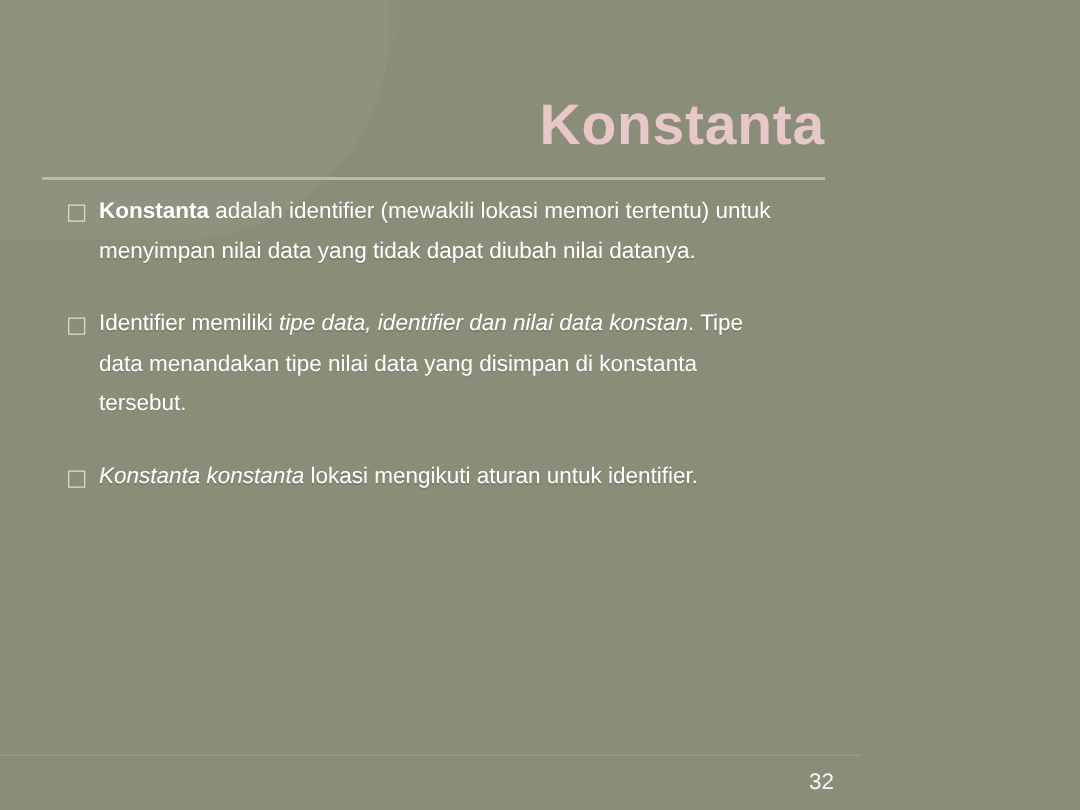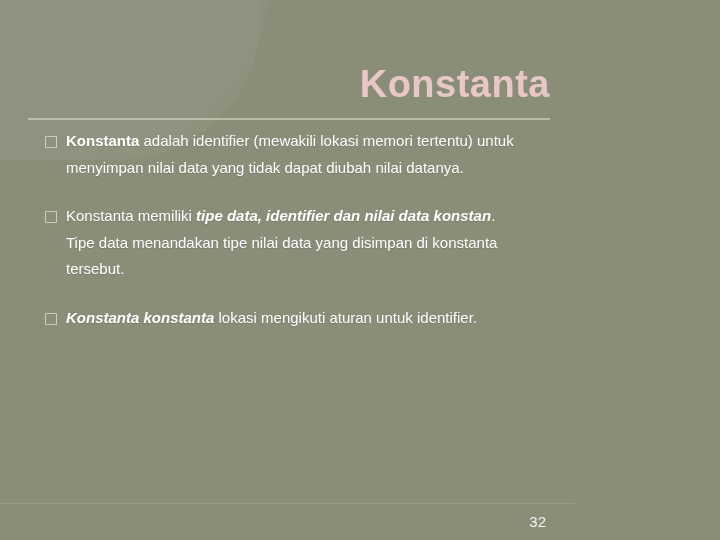--- a/index.html
+++ b/index.html
@@ -97,26 +97,26 @@
     line-height: 26.5px;
     color: #ffffff;
     text-shadow: 0 1px 0 rgba(0,0,0,0.12);
   }
 
   .bullet-text b {
     font-weight: bold;
   }
   .bullet-text i {
     font-style: italic;
-    font-weight: bold;
+    font-weight: normal;
   }
 
   .page-number {
     position: absolute;
-    right: 28px;
+    right: 18px;
     bottom: 10px;
     font-size: 15px;
     color: #ffffff;
     opacity: 0.92;
   }
 
   .footer-rule {
     position: absolute;
     left: 0;
     right: 0;
@@ -141,21 +141,21 @@
     <div class="bullet-row">
       <div class="bullet-marker">□</div>
       <div class="bullet-text">
         <b>Konstanta </b><span>adalah identifier (mewakili lokasi memori tertentu) untuk menyimpan nilai data yang tidak dapat diubah nilai datanya.</span>
       </div>
     </div>
 
     <div class="bullet-row">
       <div class="bullet-marker">□</div>
       <div class="bullet-text">
-        <span>Konstanta memiliki </span><i>tipe data, identifier dan nilai data konstan</i><span>. Tipe data menandakan tipe nilai data yang disimpan di konstanta tersebut.</span>
+        <span>Identifier memiliki </span><i>tipe data, identifier dan nilai data konstan</i><span>. Tipe data menandakan tipe nilai data yang disimpan di konstanta tersebut.</span>
       </div>
     </div>
 
     <div class="bullet-row">
       <div class="bullet-marker">□</div>
       <div class="bullet-text">
         <i>Konstanta konstanta </i><span>lokasi mengikuti aturan untuk identifier.</span>
       </div>
     </div>
 

